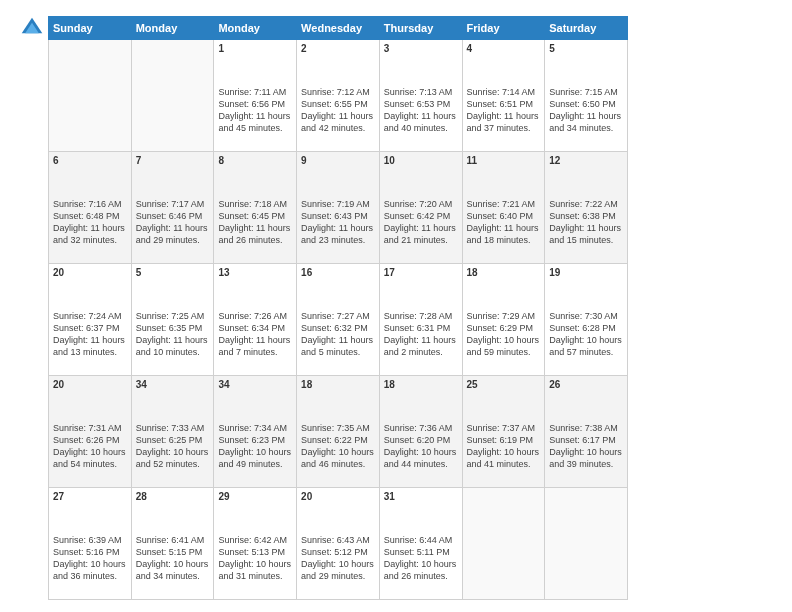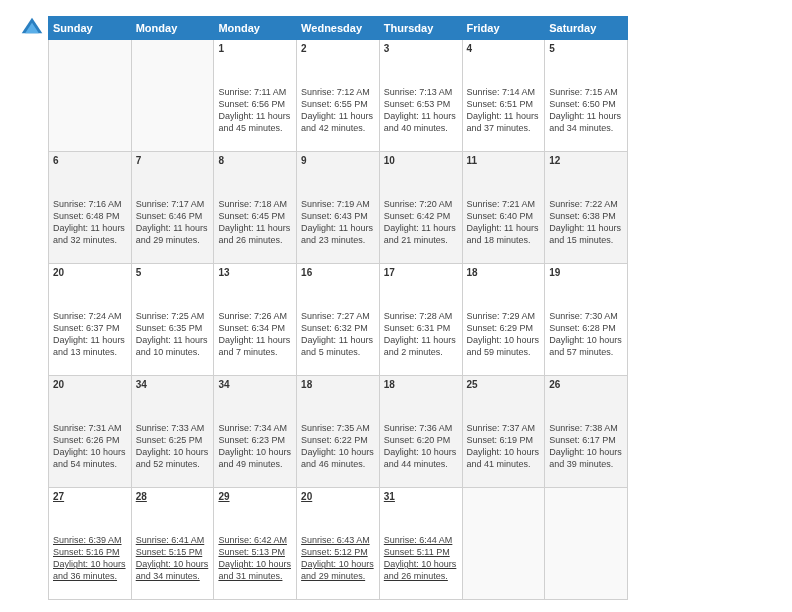--- a/index.html
+++ b/index.html
@@ -74,21 +74,20 @@
     .calendar td {
       border: 1px solid #d0d0d0;
       vertical-align: top;
       padding: 3px 4px;
       font-size: 9.2px;
       color: #333;
       height: 82px;
     }
     .calendar tr.last-row td {
       height: 70px;
-      text-decoration: underline;
     }
     .day-num {
       font-size: 10px;
       font-weight: bold;
       color: #333;
       display: block;
       margin-bottom: 1px;
     }
     .day-info {
       font-size: 9px;

